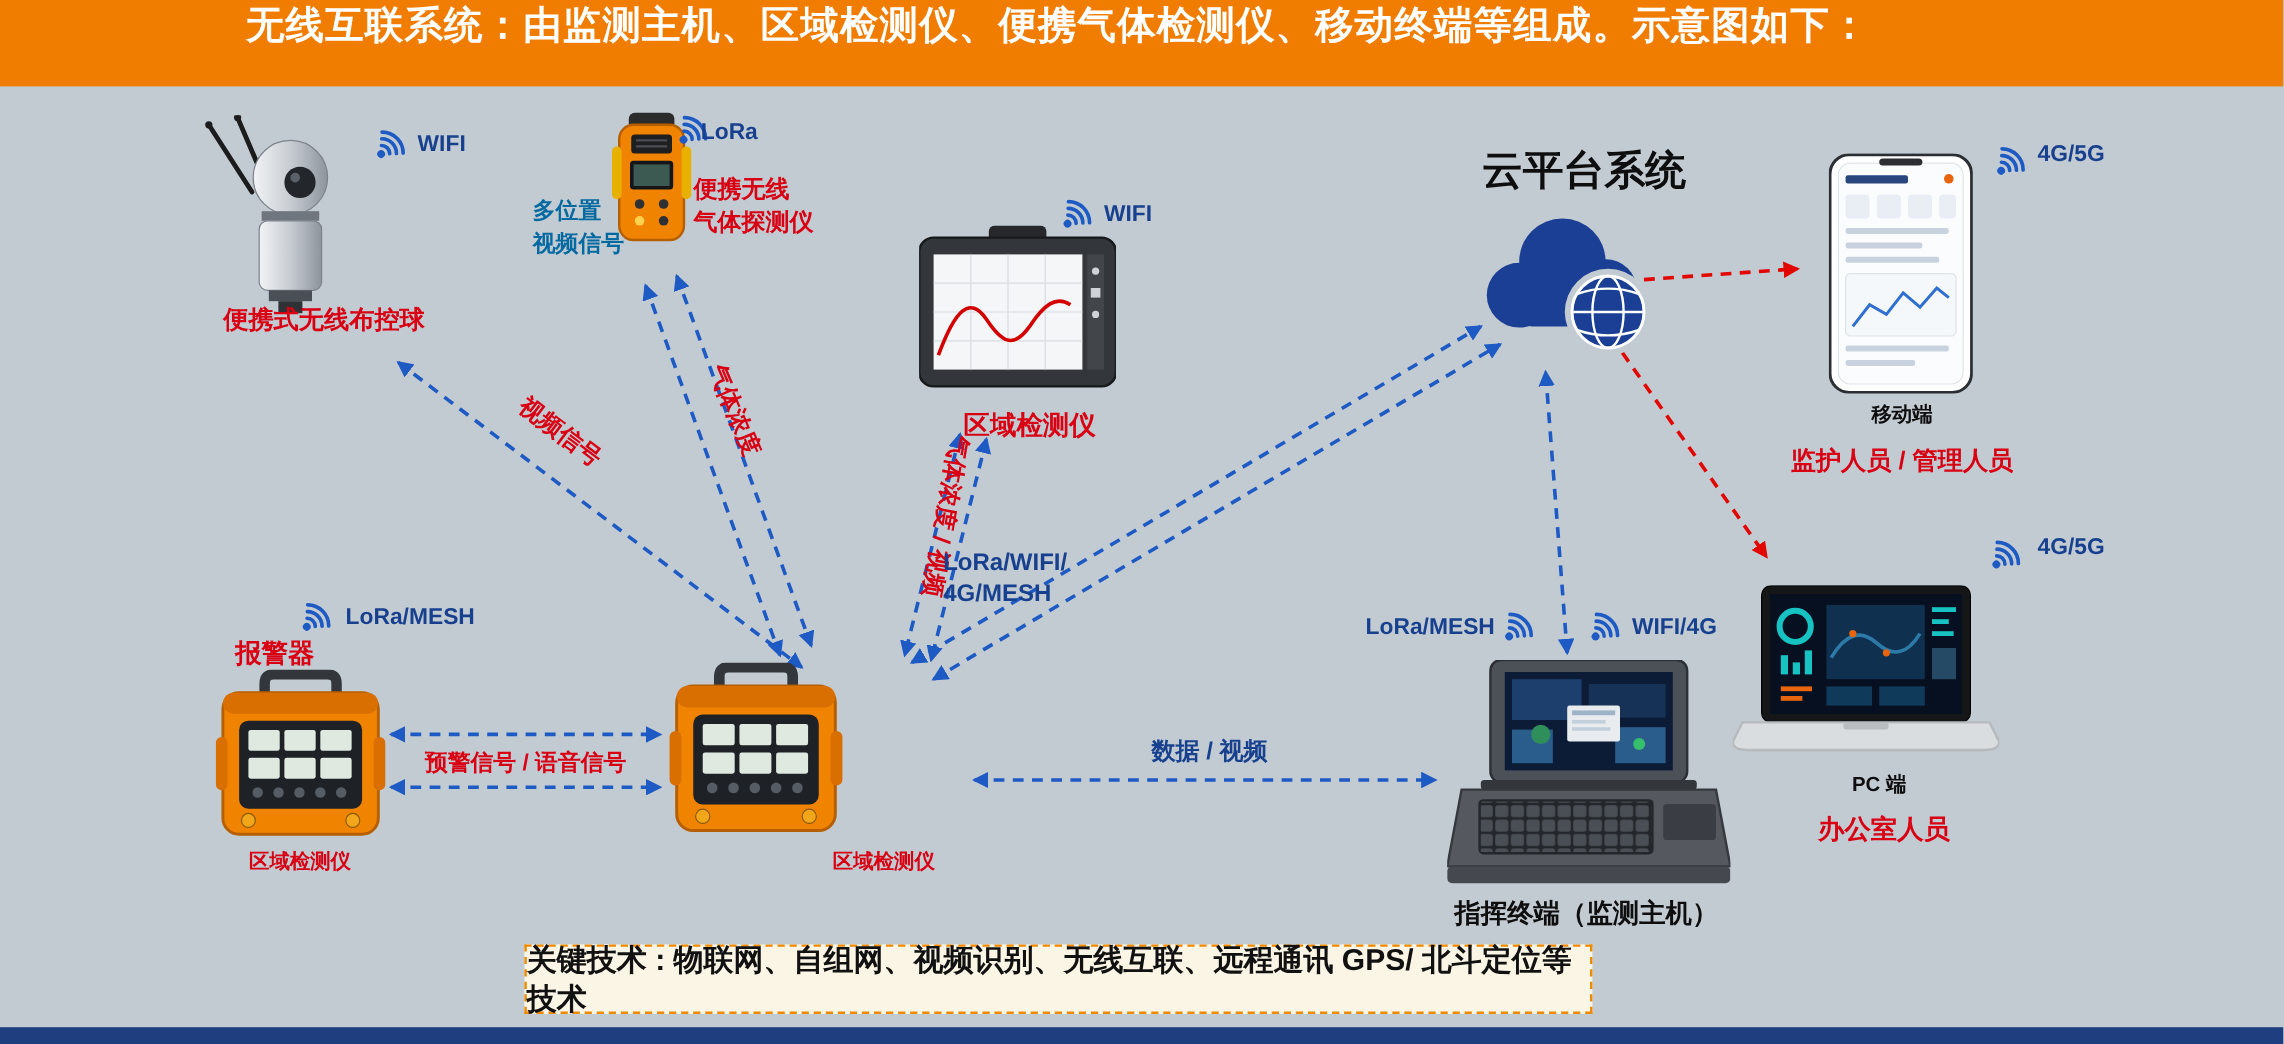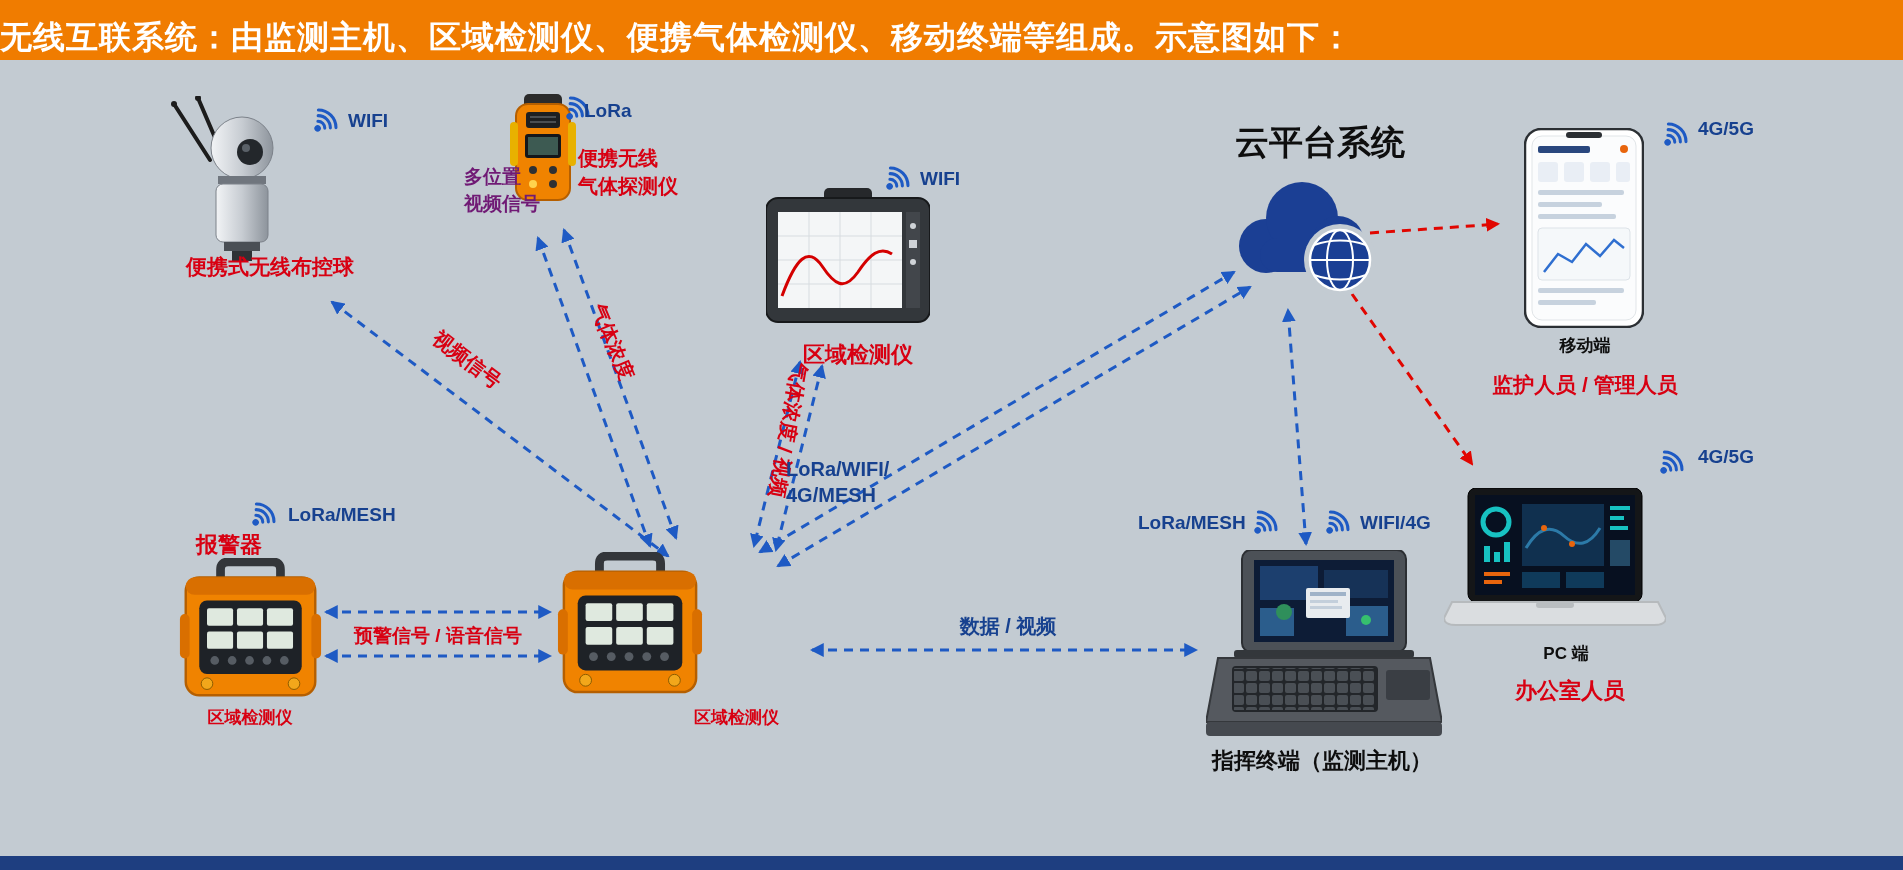--- a/index.html
+++ b/index.html
@@ -4,38 +4,39 @@
 <style>
   * { margin:0; padding:0; box-sizing:border-box; }
   html,body { background:#C3CBD2; }
   #stage {
     position:relative; width:1903px; height:870px; overflow:hidden;
     background:#C3CBD2;
     font-family:"Liberation Sans","DejaVu Sans",sans-serif;
   }
   .abs { position:absolute; }
   #topbar {
-    position:absolute; left:0; top:0; width:100%; height:60px;
-    background:#F07C00; display:flex; align-items:flex-end; justify-content:flex-start;
+    position:absolute; left:0; top:0; width:100%; height:72px;
+    background:#F07C00; display:flex; align-items:flex-start; justify-content:flex-start;
+    padding-left:205px;
   }
   .htitle { color:#ffffff; font-size:32px; font-weight:bold; letter-spacing:1px; }
   #footstrip { position:absolute; left:0; bottom:0; width:100%; height:14px; background:#1E3E80; }
   #keytech {
     position:absolute; left:437px; top:787px; width:890px; height:58px;
     background:#FBF5E6; border:2px dashed #EE8A00;
     display:flex; align-items:center; justify-content:center;
     font-weight:bold; font-size:25px; color:#111;
   }
   .lbl { position:absolute; white-space:nowrap; font-weight:bold; line-height:1.2; }
   .ctr { transform:translateX(-50%); }
   .rot { position:absolute; white-space:nowrap; font-weight:bold;
          transform:translate(-50%,-50%) rotate(var(--r,0deg)); }
   .red   { color:#D80012; }
   .navy  { color:#17418F; }
-  .org   { color:#701a75;margin-left:20px; }
+  .org   { color:#0369a1; }
   .blk   { color:#0E0E0E; }
   .f19 { font-size:19px;text-align:center; } .f20 { font-size:20px; } .f21 { font-size:21px; }
   .f22 { font-size:22px; } .f24 { font-size:17px; } .f28 { font-size:34px; }
   .sig { position:absolute; width:36px; height:36px; }
   .sig svg { width:100%; height:100%; display:block; }
   #arrows { position:absolute; left:0; top:0; }
 </style>
 </head>
 <body>
 
@@ -352,15 +353,18 @@
   <div class="rot red f20" style="left:467px;top:360px;--r:37deg">视频信号</div>
   <div class="rot red f20" style="left:612px;top:342px;--r:67deg">气体浓度</div>
   <div class="rot red f20" style="left:788px;top:430px;--r:100deg">气体浓度 / 视频</div>
   <div class="lbl navy f20" style="left:786px;top:456px;line-height:26px">
     <div>LoRa/WIFI/</div>
     <div>4G/MESH</div>
   </div>
   <div class="rot red f19" style="left:438px;top:636px;--r:0deg">预警信号 / 语音信号</div>
   <div class="rot navy f20" style="left:1008px;top:626px;--r:0deg">数据 / 视频</div>
 
+  <div id="keytech">
+    <span>关键技术 : 物联网、自组网、视频识别、无线互联、远程通讯 GPS/ 北斗定位等技术</span>
+  </div>
   <div id="footstrip"></div>
 
 </div>
 
 </body></html>

